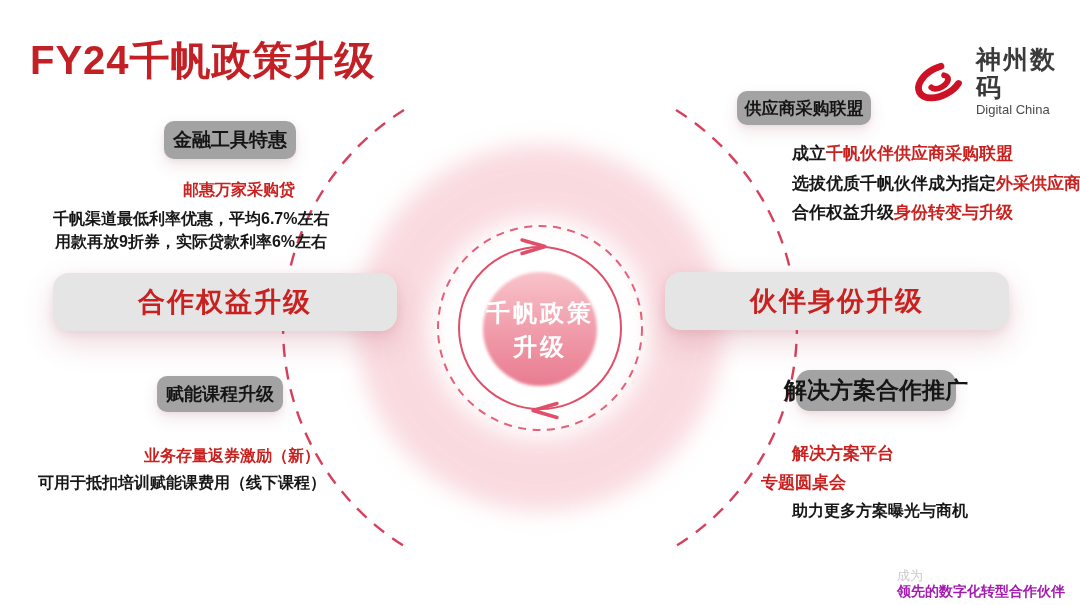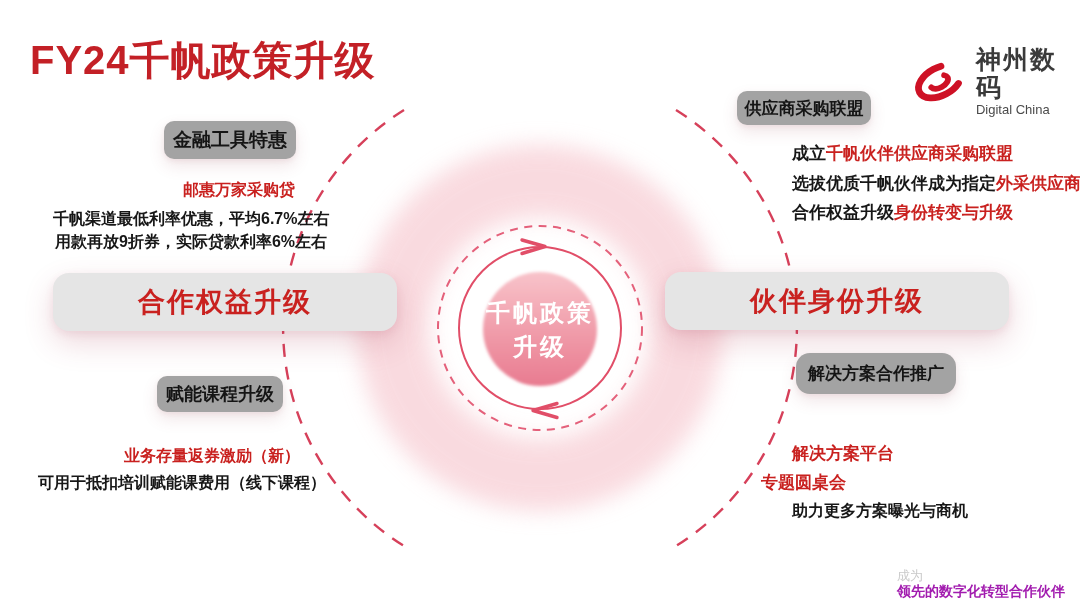--- a/index.html
+++ b/index.html
@@ -102,35 +102,35 @@
 </div>
 
 <div class="card" style="left:164px;top:121px;width:132px;height:38px;font-size:19px;">金融工具特惠</div>
 <div class="txt red" style="left:183px;top:180px;">邮惠万家采购贷</div>
 <div class="txt" style="left:53px;top:209px;">千帆渠道最低利率优惠，平均6.7%左右</div>
 <div class="txt" style="left:55px;top:232px;">用款再放9折券，实际贷款利率6%左右</div>
 
 <div class="pill" style="left:53px;top:273px;width:344px;height:58px;">合作权益升级</div>
 
 <div class="card" style="left:157px;top:376px;width:126px;height:36px;font-size:18px;">赋能课程升级</div>
-<div class="txt red" style="left:124px;top:446px;">业务存量返券激励（新）</div>
+<div class="txt red" style="left:144px;top:446px;">业务存量返券激励（新）</div>
 <div class="txt" style="left:38px;top:473px;">可用于抵扣培训赋能课费用（线下课程）</div>
 
 <div class="card" style="left:737px;top:91px;width:134px;height:34px;font-size:17px;">供应商采购联盟</div>
 <div class="txt sup" style="left:792px;top:144px;">
   <span>成立</span><span class="red">千帆伙伴供应商采购联盟</span>
 </div>
 <div class="txt sup" style="left:792px;top:174px;">
   <span>选拔优质千帆伙伴成为指定</span><span class="red">外采供应商</span>
 </div>
 <div class="txt sup" style="left:792px;top:203px;">
   <span>合作权益升级</span><span class="red">身份转变与升级</span>
 </div>
 
 <div class="pill" style="left:665px;top:272px;width:344px;height:58px;">伙伴身份升级</div>
 
-<div class="card" style="left:796px;top:353px;width:160px;height:41px;font-size:17px;border-radius:14px;">解决方案合作推广</div>
+<div class="card" style="left:796px;top:370px;width:160px;height:41px;font-size:23px;border-radius:14px;">解决方案合作推广</div>
 <div class="txt red sup" style="left:792px;top:444px;">解决方案平台</div>
 <div class="txt red sup" style="left:761px;top:473px;">专题圆桌会</div>
 <div class="txt" style="left:792px;top:501px;">助力更多方案曝光与商机</div>
 
 <div class="foot1">成为</div>
 <div class="foot2">领先的数字化转型合作伙伴</div>
 
 </body></html>

